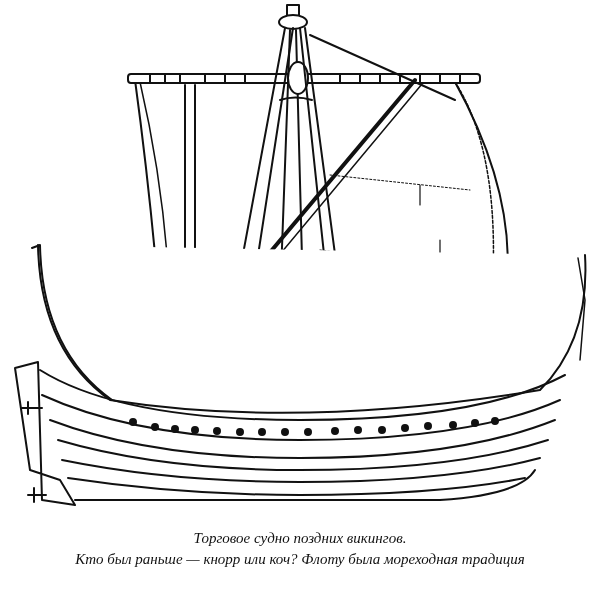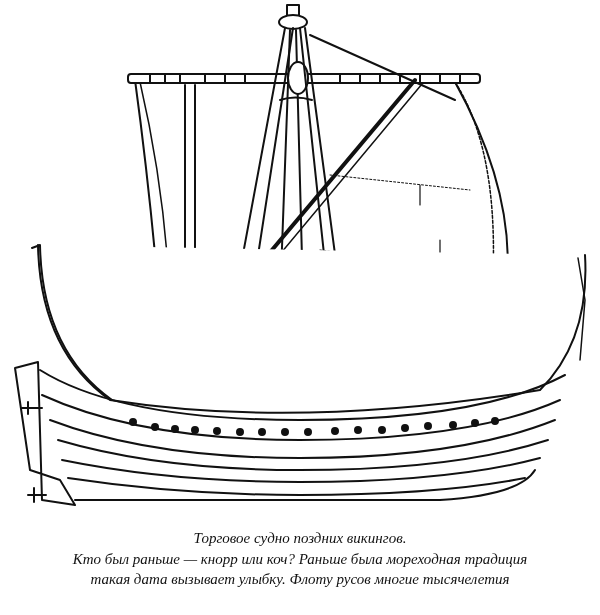--- a/index.html
+++ b/index.html
@@ -84,15 +84,14 @@
         <circle cx="428" cy="426" r="3"></circle>
         <circle cx="453" cy="425" r="3"></circle>
       <circle cx="475" cy="423" r="3"></circle>
         <circle cx="495" cy="421" r="3"></circle>
     </g>
   </svg>
 </div>
 
 <div class="caption">
   <div>Торговое судно поздних викингов.</div>
-  <div>Кто был раньше — кнорр или коч? Раньше была мореходная традиция</div>
-  <div>такая дата вызывает улыбку. Флоту русов многие тысячелетия</div>
+  <div>Кто был раньше — кнорр или коч? Флоту была мореходная традиция</div>
 </div>
 
 </body></html>

